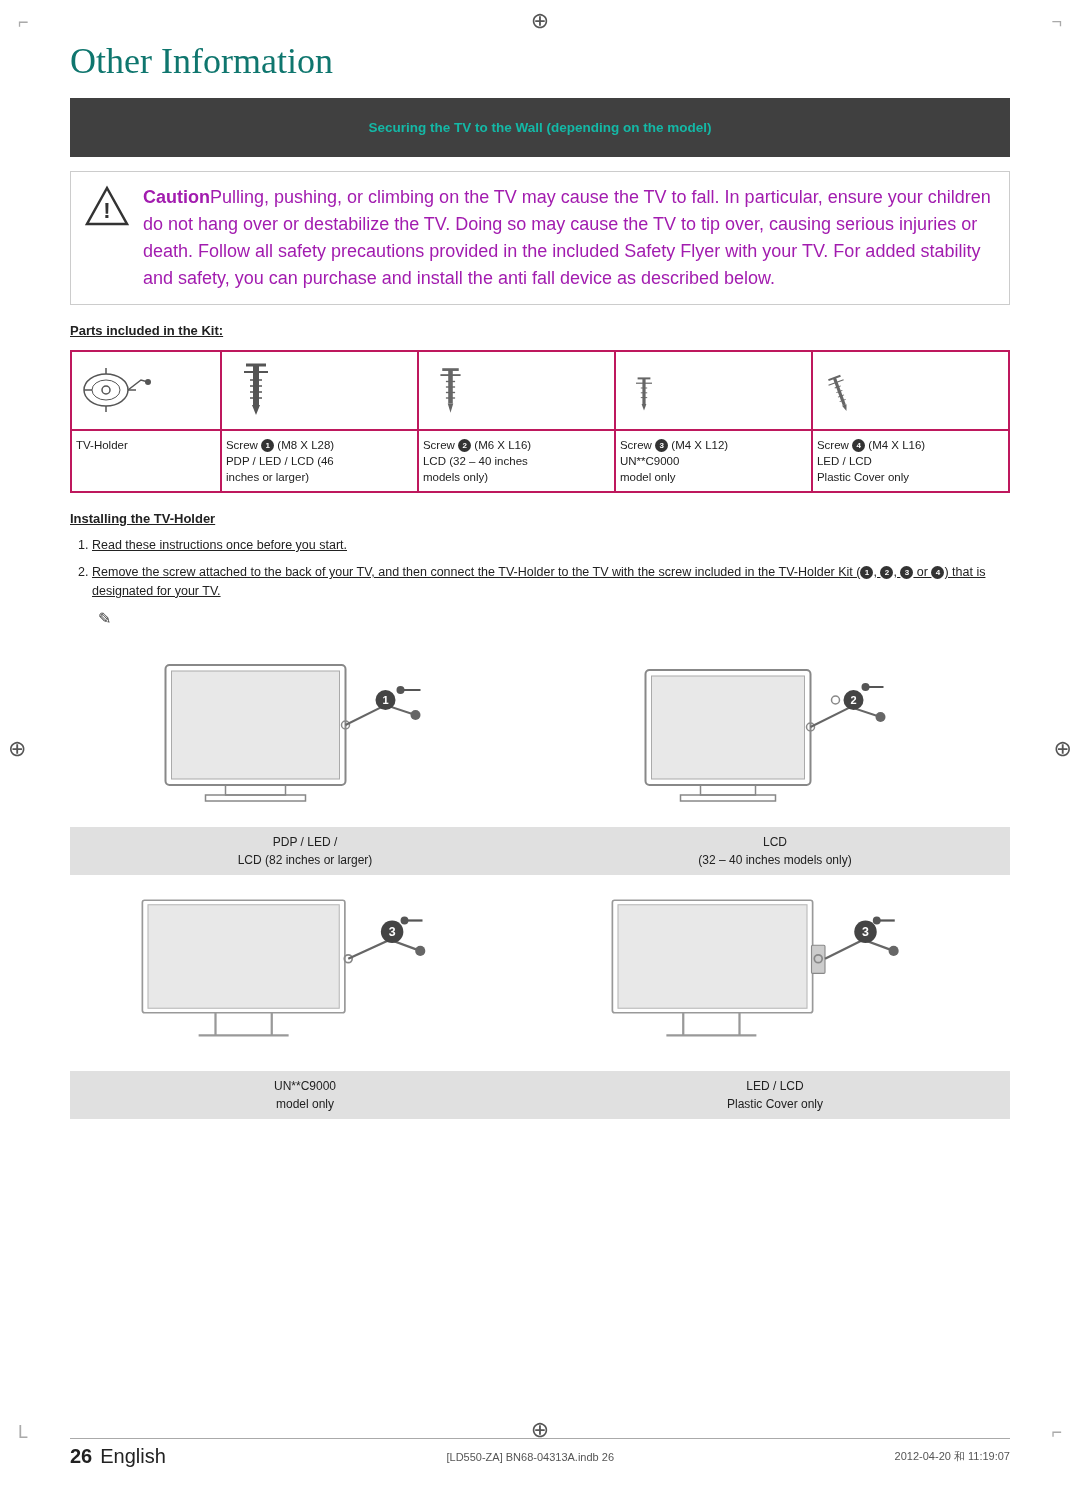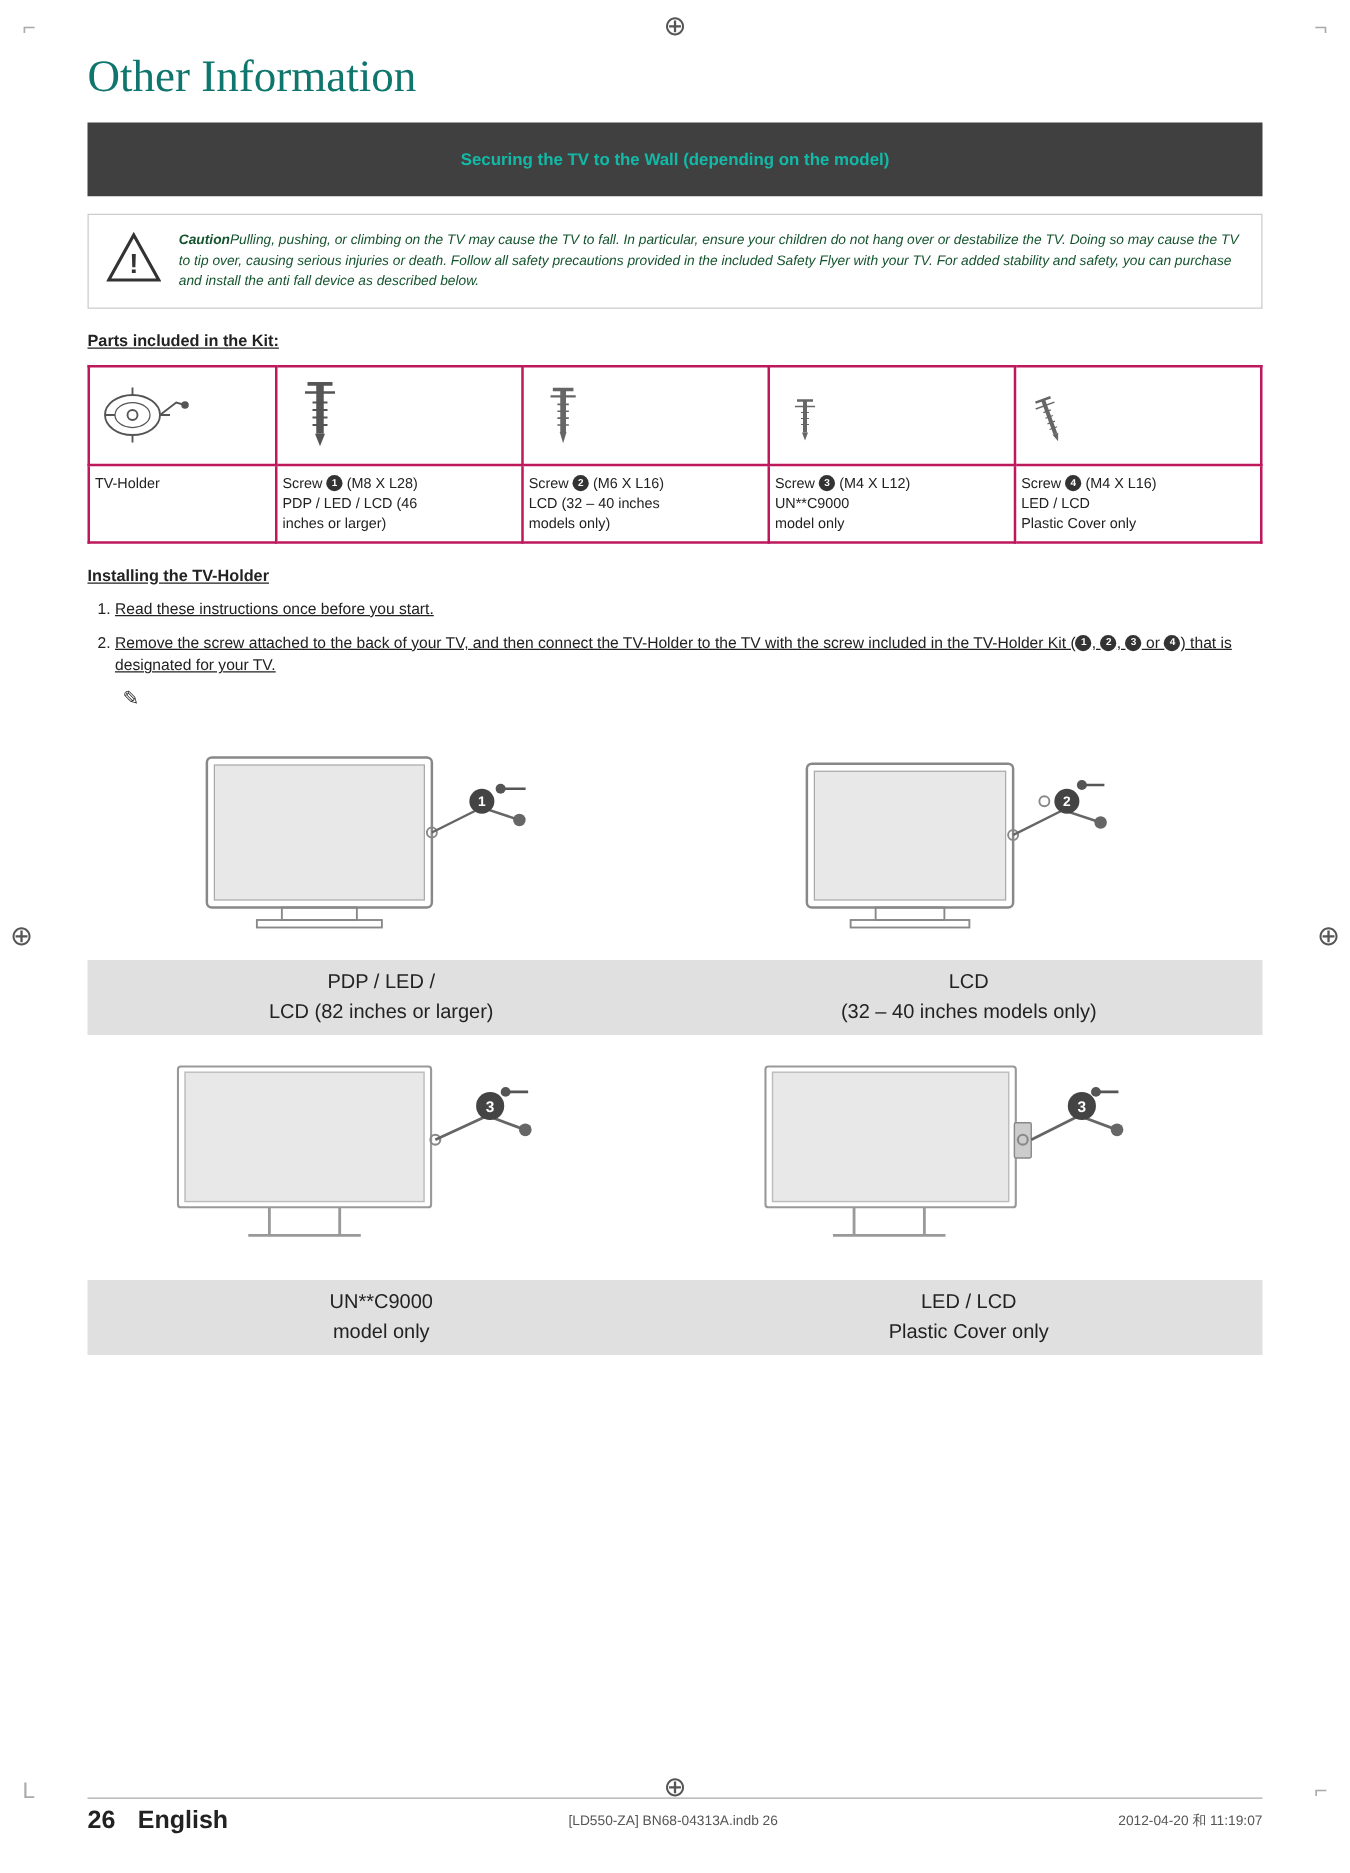--- a/index.html
+++ b/index.html
@@ -92,24 +92,23 @@
       gap: 14px;
     }
 
     .caution-icon {
       flex-shrink: 0;
       width: 44px;
       height: 44px;
     }
 
     .caution-text {
-      font-size: 11px;
+      font-size: 18px;
       line-height: 1.5;
-      color: #14532d;
-      font-style: italic;
+      color: #a21caf;
     }
 
     .caution-text strong {
       font-weight: bold;
     }
 
     .subsection-title {
       font-weight: bold;
       font-size: 13px;
       margin-bottom: 12px;
@@ -195,21 +194,21 @@
       display: flex;
       align-items: center;
       justify-content: center;
       position: relative;
     }
 
     .diagram-label {
       width: 100%;
       background: #e0e0e0;
       text-align: center;
-      font-size: 16px;
+      font-size: 12px;
       line-height: 1.5;
       padding: 6px 4px;
       margin-top: 2px;
     }
 
     .diagrams-row2 {
       display: flex;
       gap: 0px;
       margin-top: 10px;
       margin-bottom: 0;
@@ -223,24 +222,24 @@
       right: 70px;
       display: flex;
       align-items: center;
       justify-content: space-between;
       border-top: 1px solid #aaa;
       padding-top: 6px;
     }
 
     .page-number {
       font-size: 20px;
-      font-weight: bold;
+      font-weight: normal;
       display: flex;
       align-items: center;
-      gap: 18px;
+      gap: 8px;
     }
 
     .footer-file {
       font-size: 11px;
       color: #555;
     }
 
     .footer-date {
       font-size: 11px;
       color: #555;

